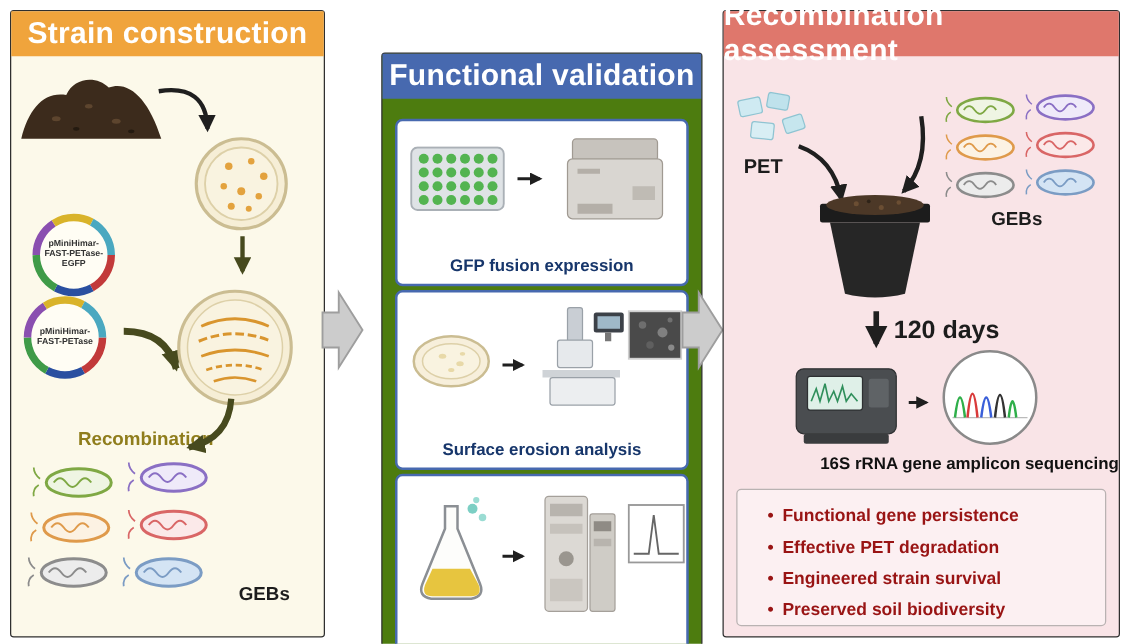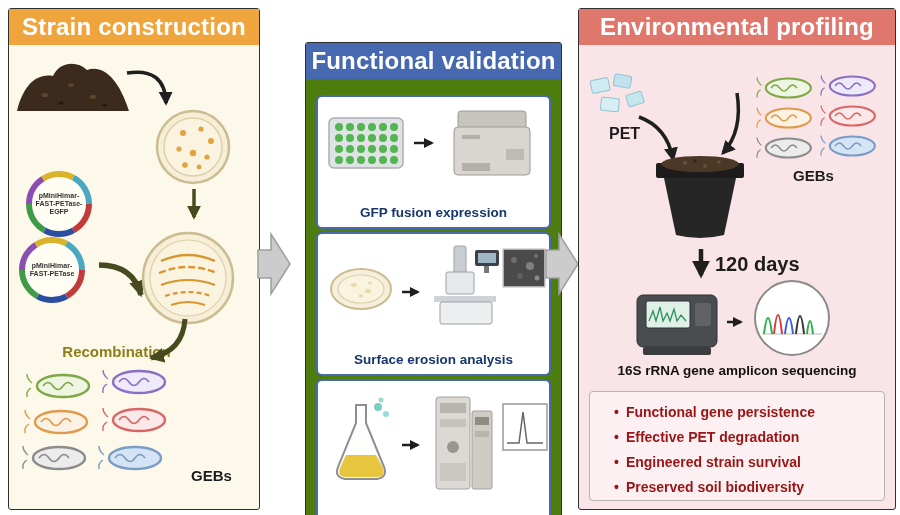--- a/index.html
+++ b/index.html
@@ -14,21 +14,21 @@
   .header-valid{background:#4769af;}
   .header-env{background:#df776c;}
   .panel-body{position:absolute;top:36px;left:0;right:0;bottom:0;}
   .abs{position:absolute;}
   .vbox{position:absolute;left:10px;right:10px;border:2px solid #4769af;border-radius:6px;background:#fff;padding-left:32px;}
   .step-label{position:absolute;left:2px;right:2px;bottom:7px;text-align:center;font-weight:bold;font-size:13.5px;color:#17366b;}
   .plasmid-wrap{position:absolute;}
   .plasmid-label{position:absolute;left:13px;right:13px;top:50%;transform:translateY(-50%);text-align:center;font-size:7px;font-weight:bold;color:#333;line-height:1.15;word-break:break-word;}
   .lbl{position:absolute;font-weight:bold;color:#1c1c1c;}
   .recomb{position:absolute;text-align:center;color:#8f7d1c;font-weight:bold;font-size:15px;}
-  .seq-label{position:absolute;left:0;right:0;top:318px;text-align:center;font-weight:bold;font-size:13.5px;color:#111;}
+  .seq-label{position:absolute;left:0;right:0;top:318px;text-align:right;font-weight:bold;font-size:13.5px;color:#111;}
   .outcomes{position:absolute;left:10px;right:10px;top:346px;bottom:8px;background:#fcf0f2;border:1.5px solid #b9b2b2;border-radius:4px;padding:8px 6px 0 24px;}
   .outcome{font-size:14px;font-weight:bold;color:#991414;line-height:25px;white-space:nowrap;}
   .outcome::before{content:"•";margin-right:7px;}
 </style>
 </head>
 <body>
 
 <div class="canvas">
 
   <section class="panel panel-left">
@@ -303,31 +303,31 @@
 
     </div>
   </section>
 
   <svg class="abs" style="left:544px;top:228px" width="36" height="72" viewBox="0 0 36 72">
     <polygon points="2,22 15,22 15,6 34,36 15,66 15,50 2,50" fill="#cccccc" stroke="#9e9e9e" stroke-width="1.5"></polygon>
   </svg>
 
   <section class="panel panel-right">
     <header class="panel-header header-env">
-      <span>Environmental profiling</span>
+      <span>Recombination assessment</span>
     </header>
     <div class="panel-body">
 
       <svg class="abs" style="left:8px;top:28px" width="66" height="48" viewBox="0 0 66 48">
         <rect x="4" y="6" width="18" height="13" rx="2" fill="#cfeaf2" stroke="#8fc4d2" transform="rotate(-12 13 12)"></rect>
         <rect x="27" y="2" width="17" height="12" rx="2" fill="#bfe2ec" stroke="#8fc4d2" transform="rotate(10 35 8)"></rect>
         <rect x="14" y="25" width="18" height="13" rx="2" fill="#d8eef4" stroke="#8fc4d2" transform="rotate(6 23 31)"></rect>
         <rect x="40" y="20" width="16" height="12" rx="2" fill="#c6e6ee" stroke="#8fc4d2" transform="rotate(-18 48 26)"></rect>
       </svg>
-      <div class="lbl" style="left:30px;top:80px;font-size:16px">PET</div>
+      <div class="lbl" style="left:16px;top:80px;font-size:16px">PET</div>
 
       <svg class="abs" style="left:52px;top:66px" width="58" height="62" viewBox="0 0 58 62">
         <defs>
             <marker id="m-r1" markerWidth="4.5" markerHeight="4.5" refX="3.2" refY="2" orient="auto">
               <path d="M0 0 L4 2 L0 4 Z" fill="#1f1f1f"></path>
             </marker>
           </defs>
         <path d="M8 6 Q36 16 42 48" stroke="#1f1f1f" stroke-width="3.5" fill="none" marker-end="url(#m-r1)"></path>
       </svg>
       <svg class="abs" style="left:118px;top:42px" width="52" height="82" viewBox="0 0 52 82">

